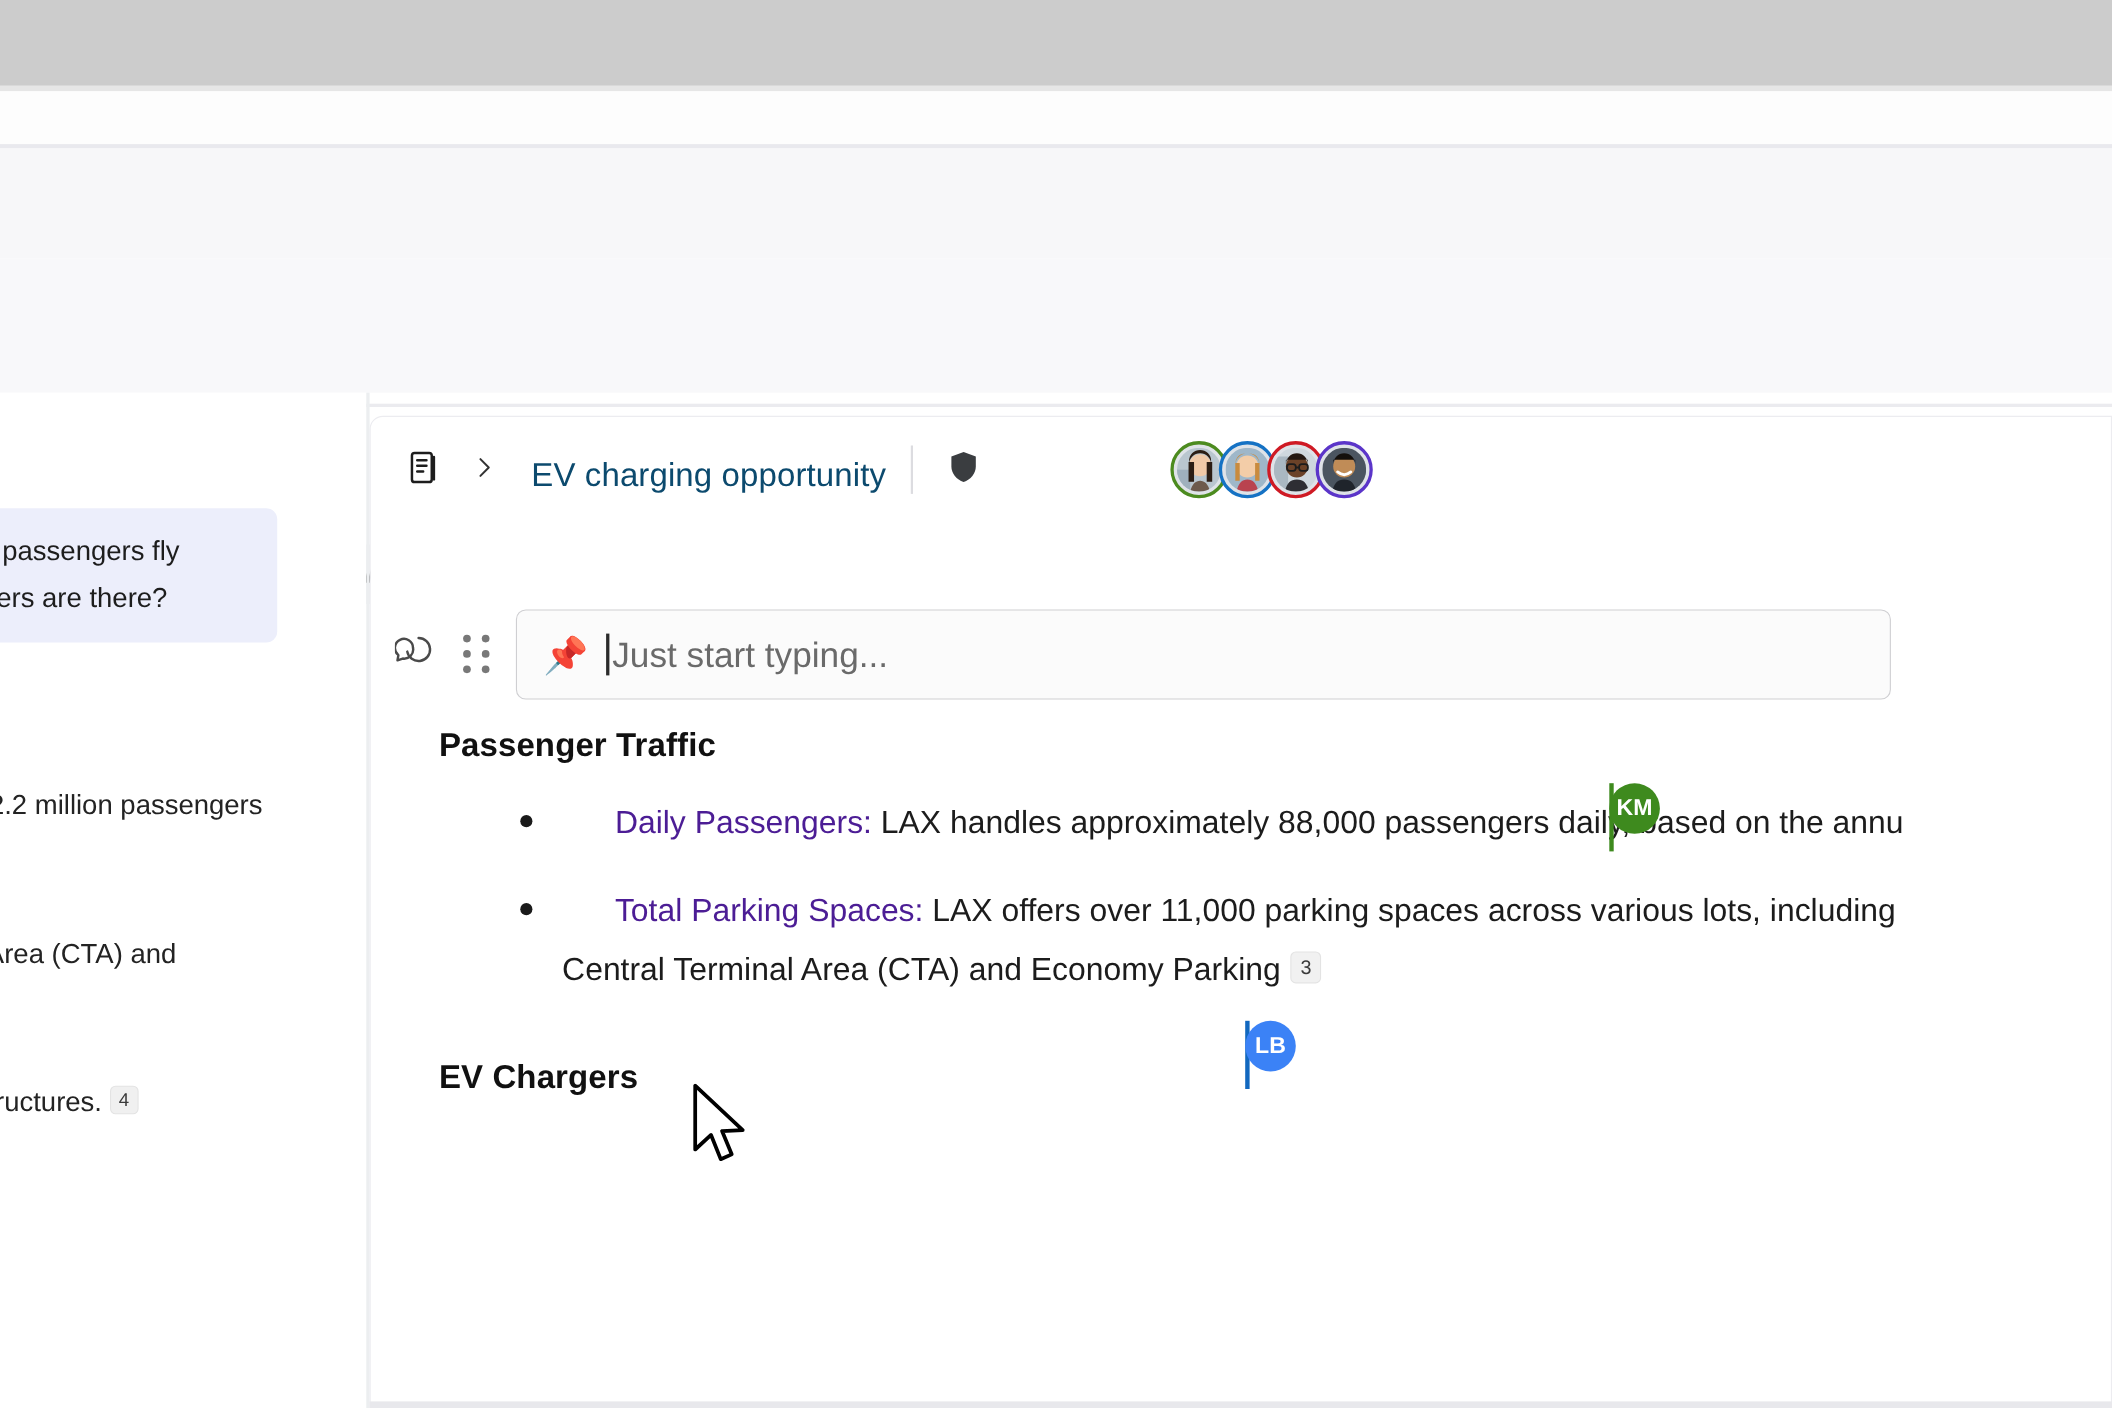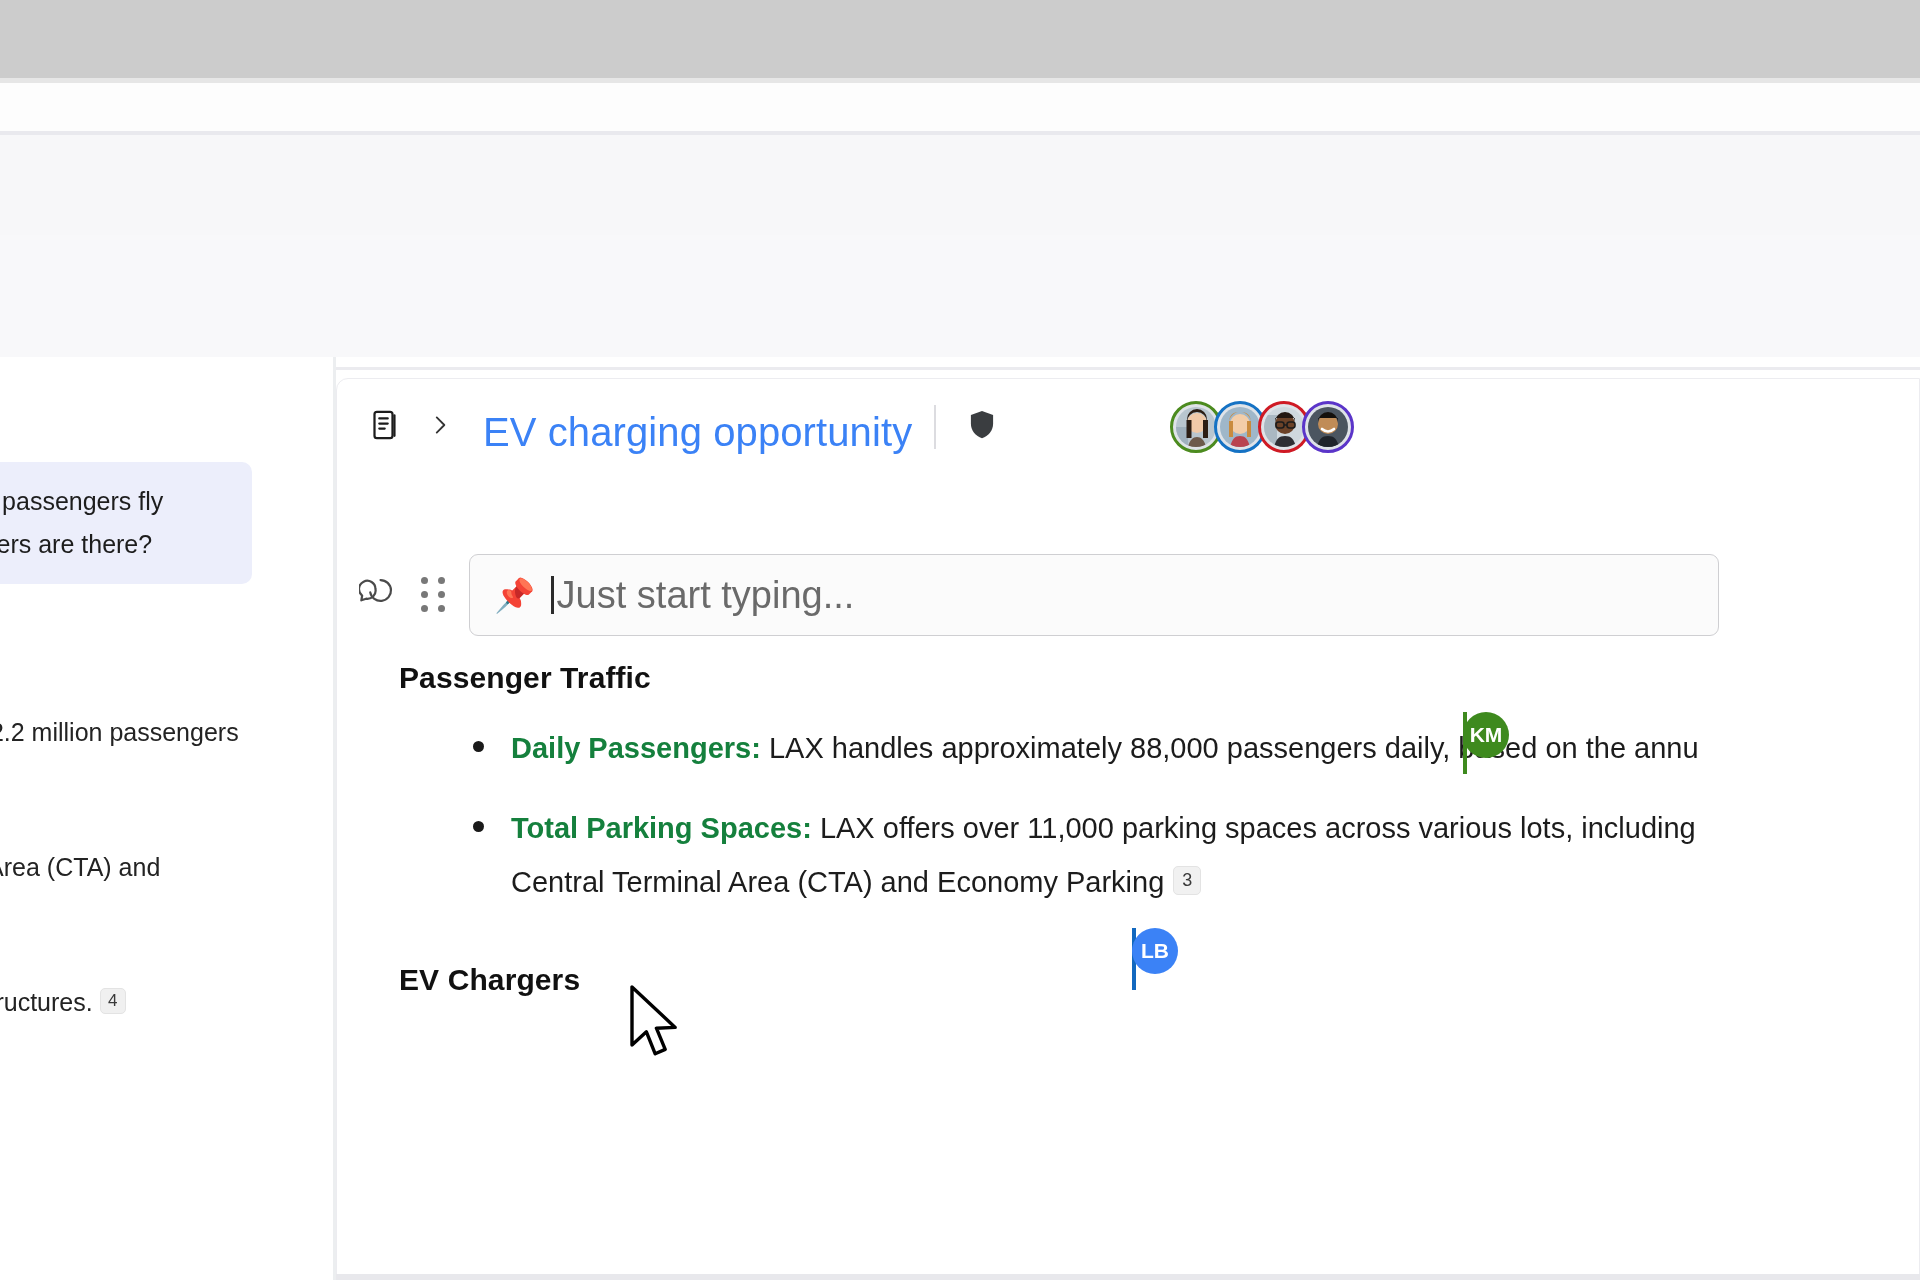--- a/index.html
+++ b/index.html
@@ -118,21 +118,21 @@
     border: 1.5px solid #ececf0;
     border-radius: 12px 0 0 0;
     overflow: hidden;
   }
   .dochead {
     position: absolute; left: 0; top: 0; width: 1584px; height: 96px;
     display: flex; align-items: center;
   }
   .loop-icon { margin-left: 30px; color: #1d1d1d; }
   .chev { margin-left: 24px; color: #333; }
-  .doctitle { margin-left: 30px; font-size: 40px; color: #3b82f6; letter-spacing: .1px; margin-top: 11px; }
+  .doctitle { margin-left: 30px; font-size: 30px; color: #0c4a6e; letter-spacing: .1px; margin-top: 11px; }
   .head-div { margin-left: 22px; width: 2px; height: 44px; background: #dcdce0; }
   .shield-solid { margin-left: 28px; color: #3a3d40; }
   .avatars { display: flex; align-items: center; margin-left: 170px; }
   .av {
     width: 52px; height: 52px; border-radius: 50%;
     border: 3.5px solid #000; margin-left: -8px;
     background: #dfe3e8; overflow: hidden; position: relative;
   }
   .av:first-child { margin-left: 0; }
   .av .face { position: absolute; inset: 3px; border-radius: 50%; overflow: hidden; }
@@ -146,35 +146,35 @@
     gap: 5px 8px; align-content: center;
   }
   .dots6 i { width: 7px; height: 7px; border-radius: 50%; background: #787878; display: block; }
   .inputbox {
     margin-left: 22px; width: 1250px; height: 82px;
     background: #fbfbfb; border: 1.5px solid #cfcfd2; border-radius: 9px;
     display: flex; align-items: center;
   }
   .pin { margin-left: 24px; font-size: 33px; line-height: 1; }
   .caret { margin-left: 16px; width: 2.5px; height: 38px; background: #2b2b2b; }
-  .inputph { margin-left: 3px; font-size: 38px; color: #6a6a6a; }
+  .inputph { margin-left: 3px; font-size: 32px; color: #6a6a6a; }
 
   
   .body { position: absolute; left: 0; top: 282px; width: 1584px; }
   .h3 { font-size: 30px; font-weight: 700; color: #111; margin-left: 62px; letter-spacing: .1px; }
   .bullet-li { position: relative; margin-left: 118px; margin-top: 26px; }
   .bullet-li::before {
     content: ""; position: absolute; left: 18px; top: 20px;
     width: 11px; height: 11px; border-radius: 50%; background: #1a1a1a;
   }
   .bullet-txt {
     margin-left: 56px; font-size: 29px; line-height: 54px; color: #1c1c1c;
     white-space: nowrap;
   }
-  .bullet-txt b { font-weight: 700; color: #15803d; }
+  .bullet-txt b { font-weight: 400; color: #4c1d95; margin-left: 48px; }
   .cite-b {
     display: inline-block; min-width: 28px; height: 29px; padding: 0 7px;
     background: #f1f1f1; border: 1px solid #e3e3e3; border-radius: 5px;
     font-size: 18px; color: #3a3a3a; text-align: center; line-height: 27px;
     vertical-align: 6px; margin-left: 9px;
   }
 
   
   .pcursor { position: absolute; }
   .pcursor .stem { position: absolute; left: 0; top: 14px; width: 4px; height: 62px; }

